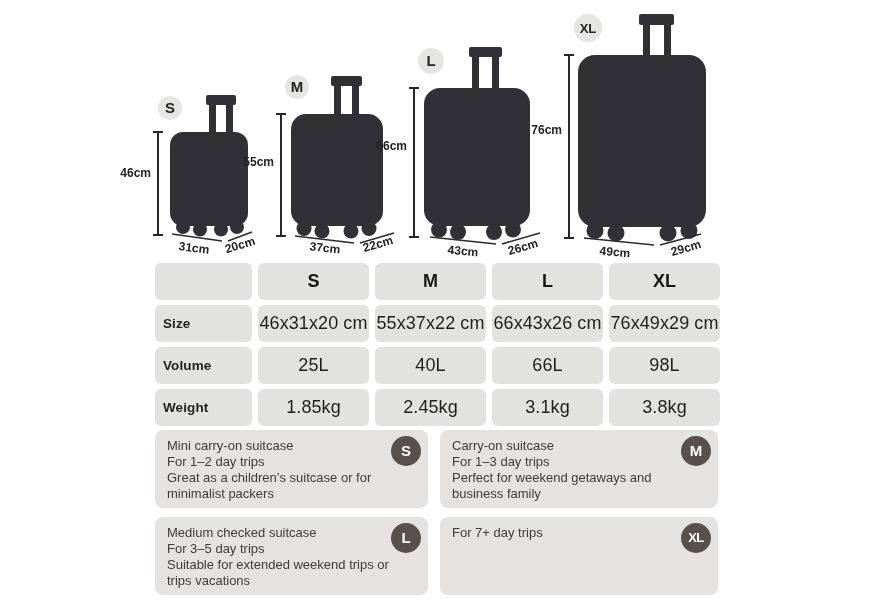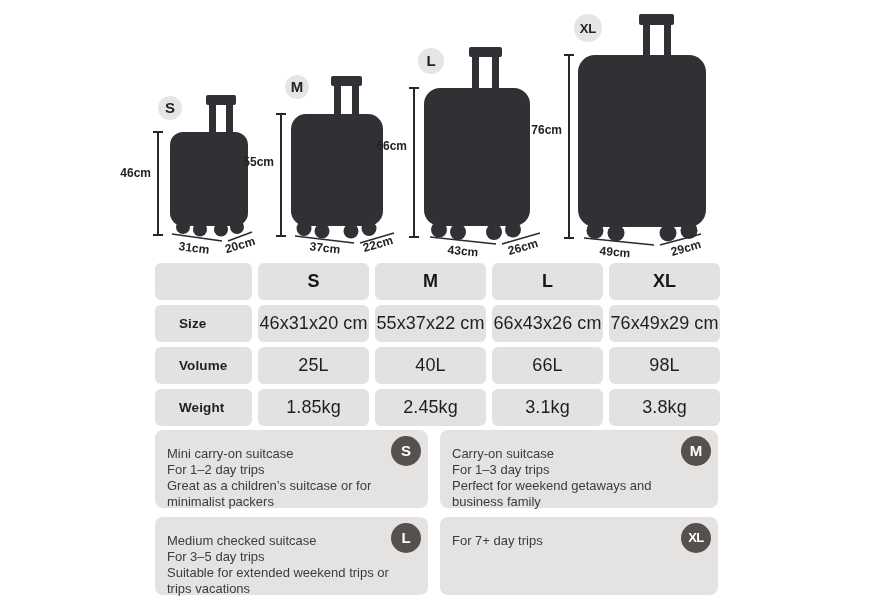--- a/index.html
+++ b/index.html
@@ -26,33 +26,33 @@
     grid-auto-rows:37px;
     gap:5px 6px;
   }
   .tcell {
     background:#e2e2e0; border-radius:6px;
     display:flex; align-items:center; justify-content:center;
     font-size:18px; color:#1f1f1f; letter-spacing:0.1px;
     box-sizing:border-box;
   }
   .tcell.thead { font-size:18px; font-weight:700; color:#161616; }
-  .tcell.tlabel { justify-content:flex-start; padding-left:24px; font-weight:700; font-size:13.5px; }
+  .tcell.tlabel { justify-content:flex-start; padding-left:8px; font-weight:700; font-size:13.5px; }
 
   
   .cards {
     position:absolute; left:155px; top:430px;
     display:grid;
     grid-template-columns:273px 278px;
     grid-auto-rows:78px;
     column-gap:12px; row-gap:9px;
   }
   .card {
     position:relative; background:#e4e3e1; border-radius:8px;
-    padding:16px 12px; box-sizing:border-box;
+    padding:8px 12px; box-sizing:border-box;
     font-size:13px; line-height:16px; color:#3c3c3c;
   }
   .card-lines { padding-right:14px; }
   .card-badge {
     position:absolute; top:6px; right:7px;
     width:30px; height:30px; border-radius:50%;
     background:#56514e; color:#ffffff;
     font-weight:700; font-size:15px;
     display:flex; align-items:center; justify-content:center;
   }

